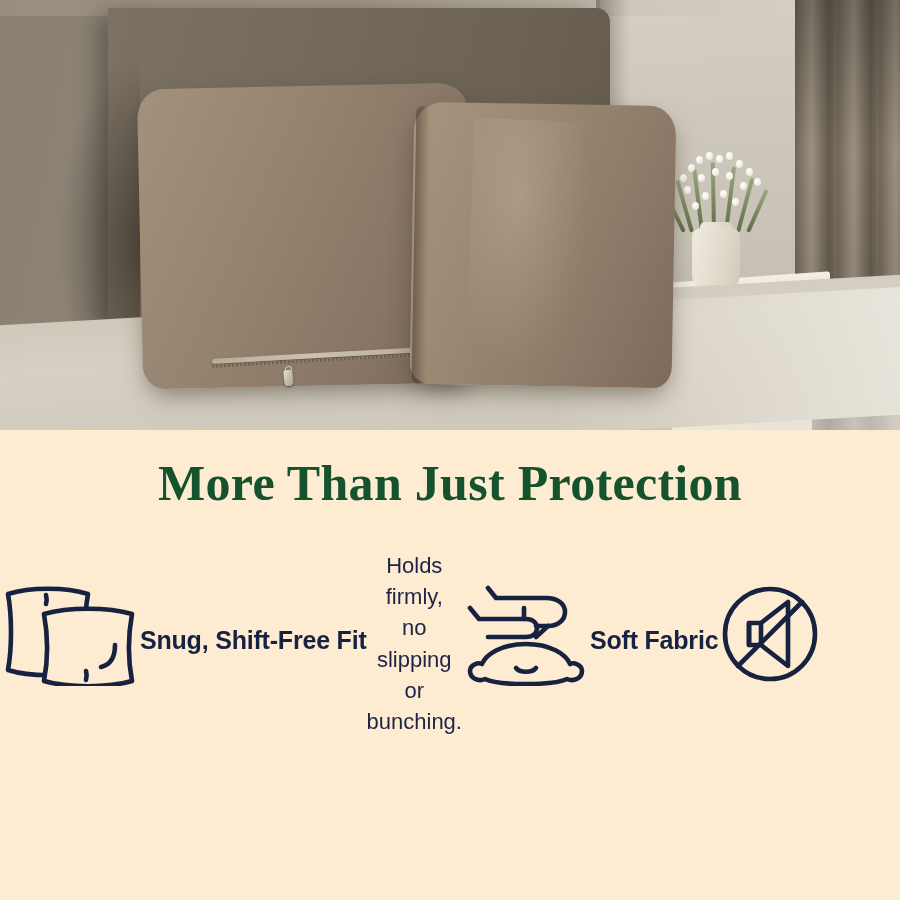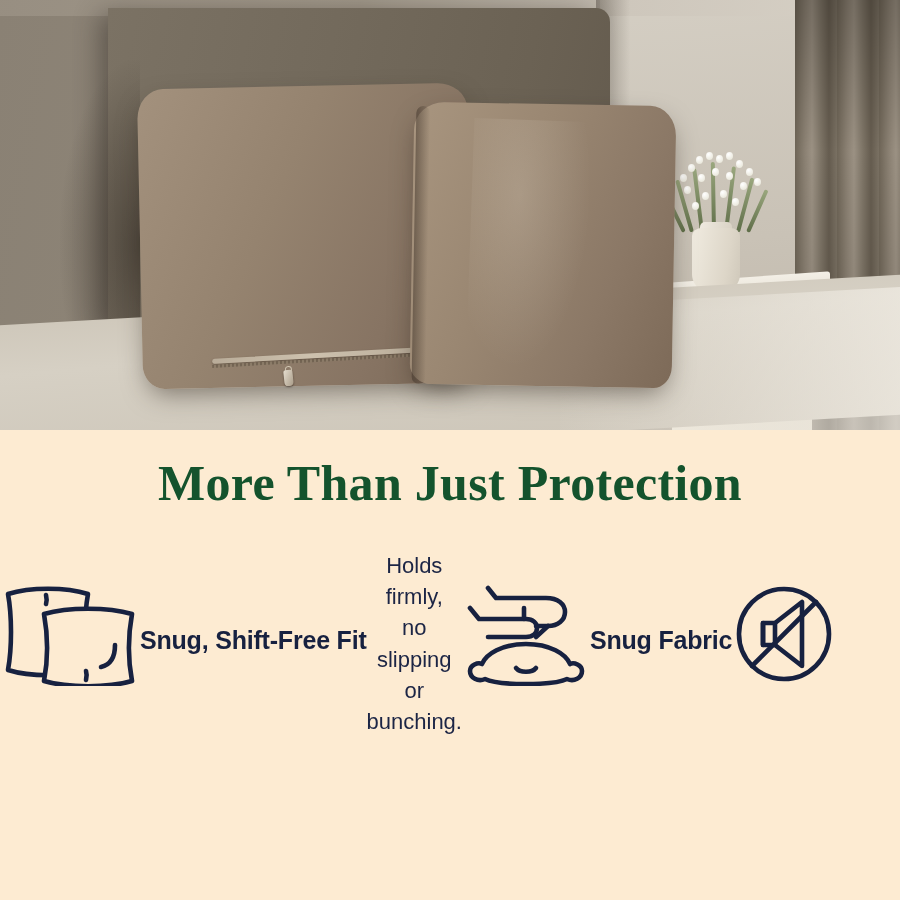--- a/index.html
+++ b/index.html
@@ -327,21 +327,21 @@
             <path d="M62 26 L62 37"></path>
             <path d="M86 44 L74 55"></path>
 
             <path d="M64 62 C88 62, 104 72, 108 82 C112 80, 120 83, 120 89 C120 96, 112 100, 105 97
                      C97 101, 82 102, 64 102 C46 102, 31 101, 23 97 C16 100, 8 96, 8 89
                      C8 83, 16 80, 20 82 C24 72, 40 62, 64 62 Z"></path>
 
             <path d="M54 86 C58 91, 70 91, 74 86"></path>
           </svg>
         </div>
-        <div class="col-title">Snug Fabric</div>
+        <div class="col-title">Soft Fabric</div>
       </div>
 
       <div class="col">
         <div class="icon-wrap">
           <svg width="104" height="104" viewBox="0 0 104 104" fill="none" stroke="#172140" stroke-width="4.6" stroke-linecap="round" stroke-linejoin="round">
             <circle cx="52" cy="52" r="45"></circle>
 
             <path d="M31 41 L43 41 L70 20 L70 84 L43 63 L31 63 Z"></path>
             <path d="M31 41 L31 63"></path>
             <path d="M43 41 L43 63"></path>

